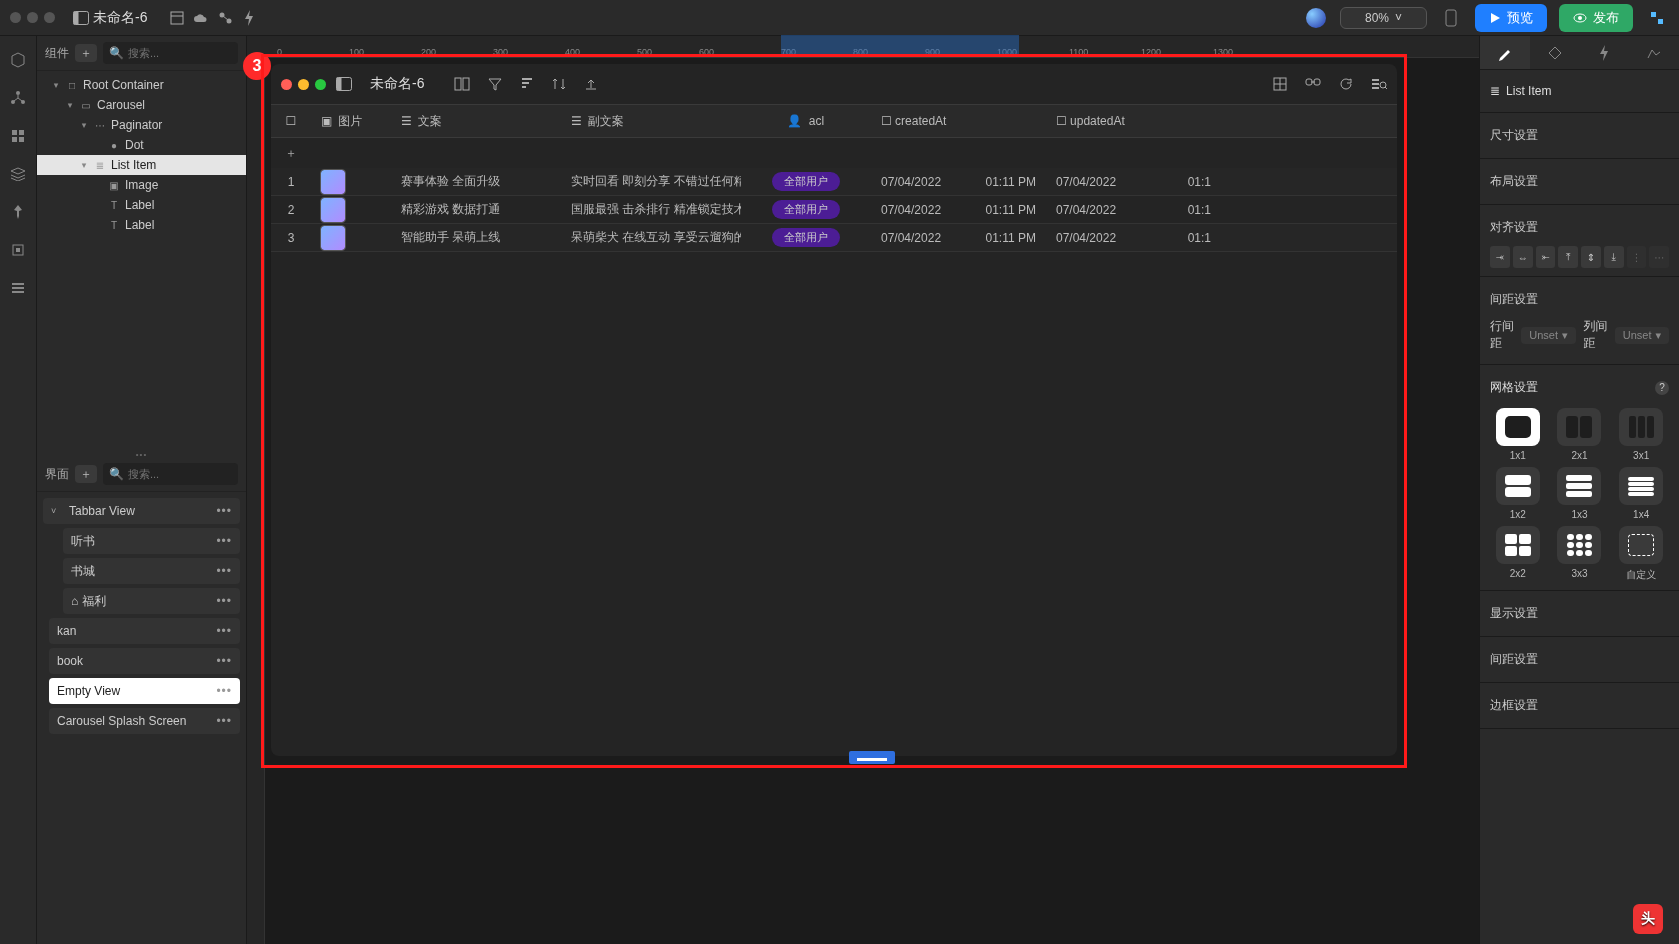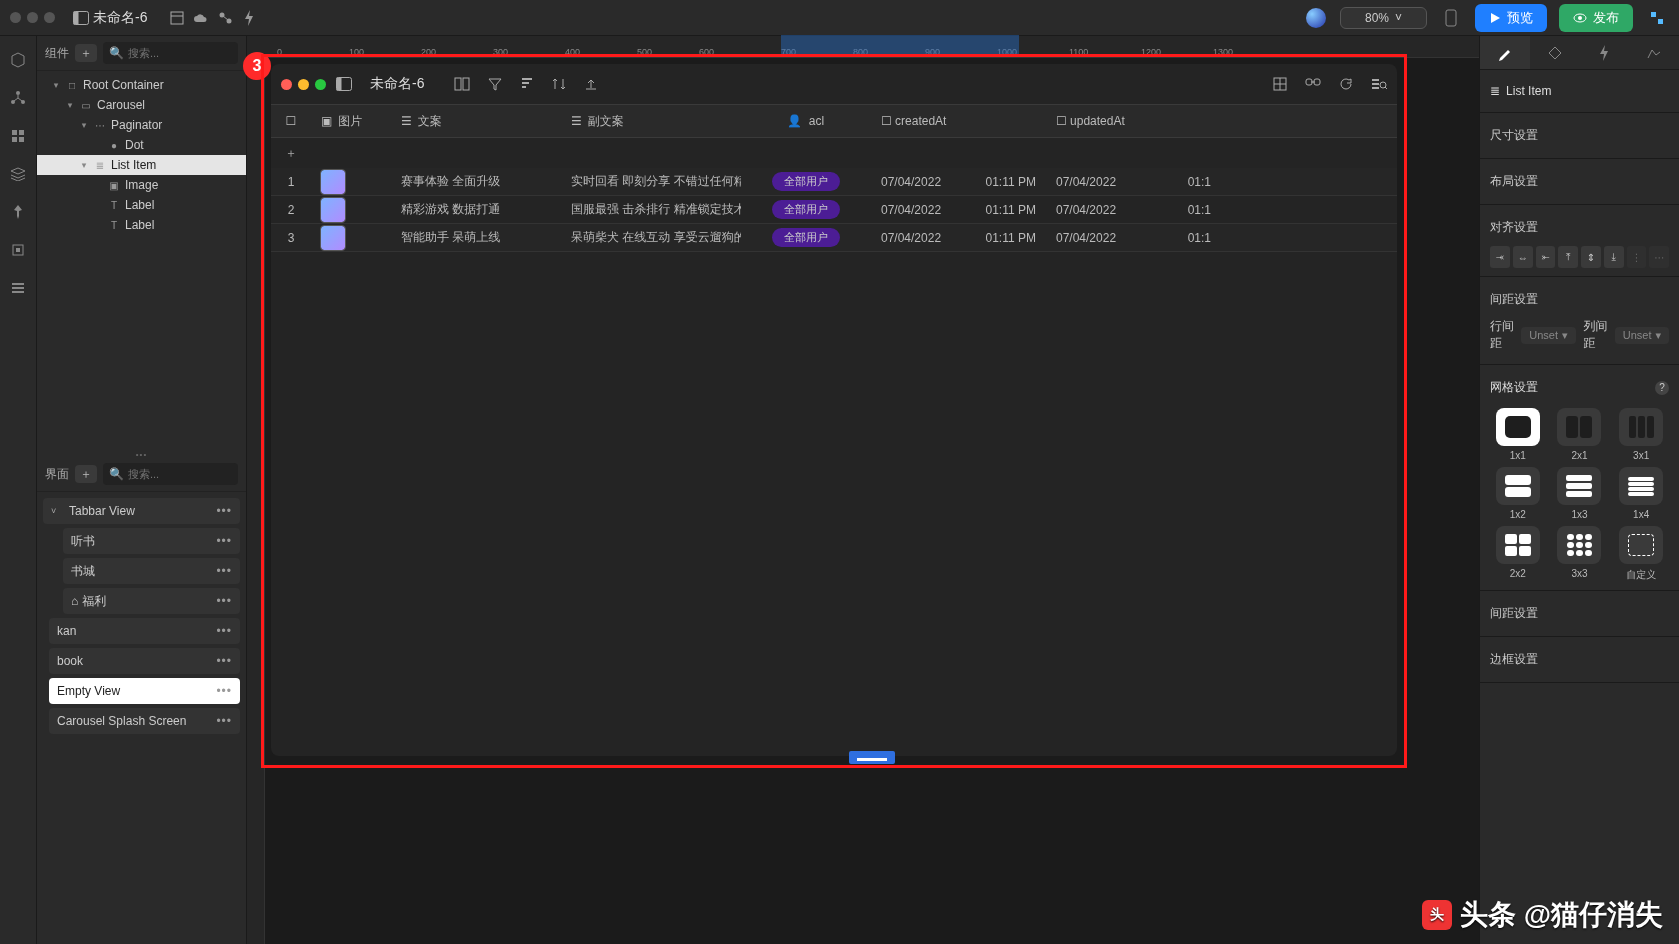--- a/index.html
+++ b/index.html
@@ -669,24 +669,26 @@
           </div>
           <div class="gopt">
             <div class="gbox ">
               <div style="width:26px;height:22px;border:1px dashed #fff;border-radius:4px;"></div>
             </div>
             <span class="glabel">自定义</span>
           </div>
         </div>
     </div>
     <div class="sect">
+        <div class="sect-row">显示设置</div>
+      </div>
+    <div class="sect">
         <div class="sect-row">间距设置</div>
       </div>
     <div class="sect">
         <div class="sect-row">边框设置</div>
       </div>
   </div>
 </div>
 
 <div class="watermark">
   <div class="wm-logo">头</div>
-  <span>头条 @猫仔消失</span>
 </div>
 
 </body></html>

